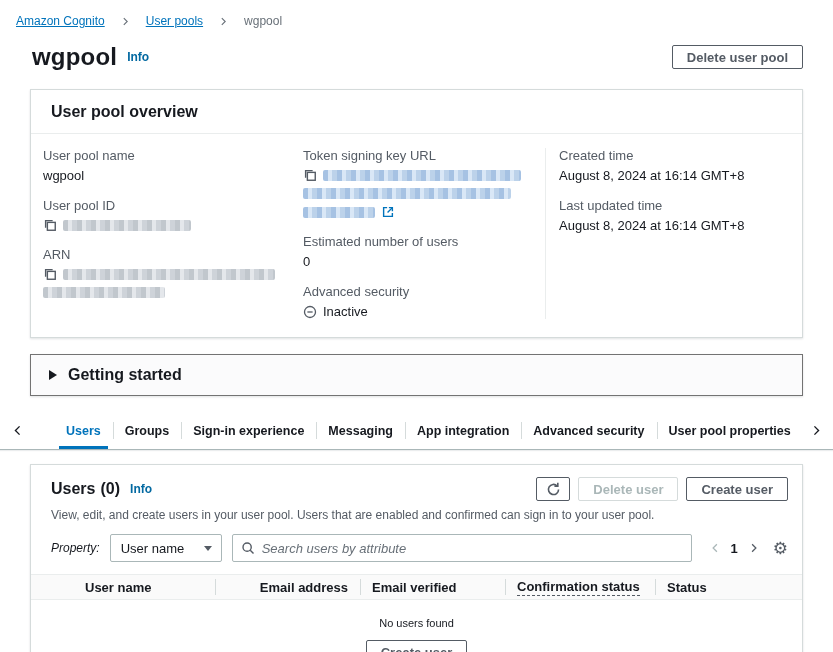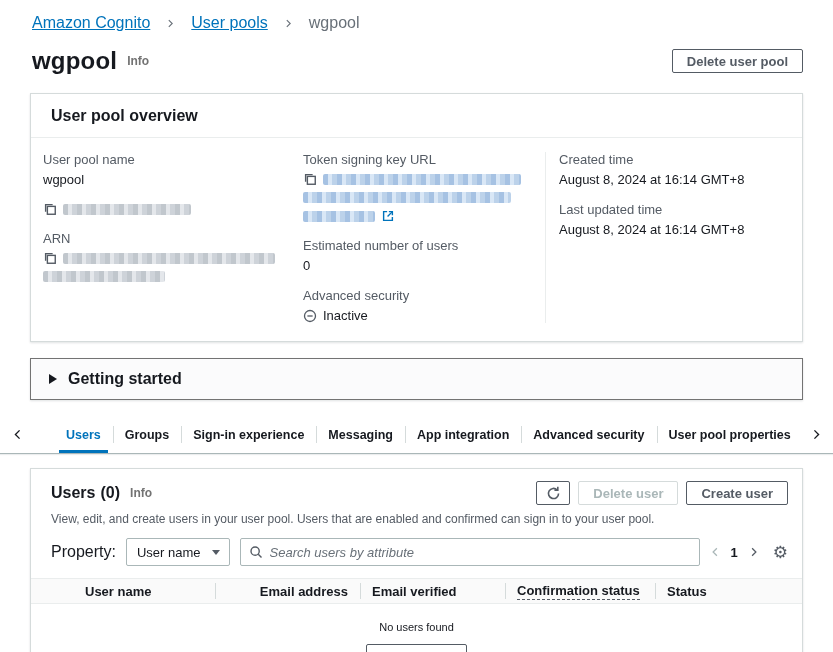--- a/index.html
+++ b/index.html
@@ -7,28 +7,28 @@
   body {
     font-family:"Liberation Sans", sans-serif;
     background:#ffffff; color:#16191f; overflow:hidden;
     -webkit-font-smoothing:antialiased;
   }
   .page { width:833px; height:652px; position:relative; background:#fff; }
 
   a { color:#0073bb; text-decoration:underline; cursor:pointer; }
 
   
-  .breadcrumb { padding:14px 32px 0; font-size:16px; display:flex; align-items:center; gap:16px; }
+  .breadcrumb { padding:14px 16px 0; font-size:12px; display:flex; align-items:center; gap:16px; }
   .crumb-sep { width:9px; height:9px; color:#687078; }
   .crumb-current { color:#687078; }
 
   
   .title-row { display:flex; align-items:center; padding:15px 30px 0 32px; }
   .page-title { font-size:24px; font-weight:700; letter-spacing:.2px; }
-  .info-link { font-size:12px; margin-left:10px; text-decoration:none; font-weight:700; color:#737373; }
+  .info-link { font-size:12px; margin-left:10px; text-decoration:none; font-weight:700; color:#0369a1; }
   .title-row .spacer { flex:1; }
 
   
   .btn {
     display:inline-flex; align-items:center; justify-content:center;
     height:24px; padding:0 14px; border:1px solid #545b64; border-radius:2px;
     background:#fff; color:#545b64; font-size:13px; font-weight:700;
     font-family:inherit; cursor:pointer; white-space:nowrap;
   }
   .btn.disabled { border-color:#d5dbdb; color:#aab7b8; cursor:default; }
@@ -83,21 +83,21 @@
   
   .users-panel { margin:14px 30px 0; border:1px solid #d5dbdb; background:#fff; box-shadow:0 1px 2px rgba(0,28,36,.12); padding-bottom:12px; }
   .users-header { padding:12px 14px 0 20px; }
   .users-title-row { display:flex; align-items:center; }
   .users-title { font-size:16px; font-weight:700; }
   .users-count { font-size:16px; font-weight:700; margin-left:5px; }
   .users-actions { margin-left:auto; display:flex; gap:8px; align-items:center; }
   .users-desc { font-size:12px; color:#545b64; margin-top:7px; }
 
   .filter-row { display:flex; align-items:center; padding:12px 14px 0 20px; gap:10px; }
-  .prop-label { font-size:16px; color:#16191f; }
+  .prop-label { font-size:12px; color:#16191f;font-style:italic; }
   .select {
     height:28px; width:112px; border:1px solid #aab7b8; border-radius:2px; background:#fff;
     display:flex; align-items:center; justify-content:space-between; padding:0 9px 0 10px;
     font-size:13px; cursor:pointer;
   }
   .caret-down { width:0; height:0; border-top:5px solid #545b64; border-left:4px solid transparent; border-right:4px solid transparent; }
   .search-box { height:28px; flex:0 0 460px; border:1px solid #aab7b8; border-radius:2px; background:#fff; display:flex; align-items:center; padding:0 8px; }
   .search-box input { border:none; outline:none; flex:1; font-size:13px; font-family:inherit; margin-left:7px; color:#16191f; background:transparent; }
   .search-box input::placeholder { color:#687078; font-style:italic; }
   .pagination { margin-left:auto; display:flex; align-items:center; gap:11px; }
@@ -154,20 +154,21 @@
       <h2 class="panel-title">User pool overview</h2>
     </div>
     <div class="overview-body">
 
       <div class="ov-col1">
         <div class="field">
           <div class="field-label">User pool name</div>
           <div class="field-value">wgpool</div>
         </div>
         <div class="field">
+          <div class="field-label">User pool ID</div>
           <div class="copy-line">
             <svg class="icon14" viewBox="0 0 16 16">
                 <rect x="5" y="5" width="9" height="9" fill="none" stroke="#545b64" stroke-width="1.6"></rect>
                 <path d="M11 3H3v8" fill="none" stroke="#545b64" stroke-width="1.6"></path>
               </svg>
             <span class="redact" style="width:128px"></span>
           </div>
         </div>
         <div class="field">
           <div class="field-label">ARN</div>

